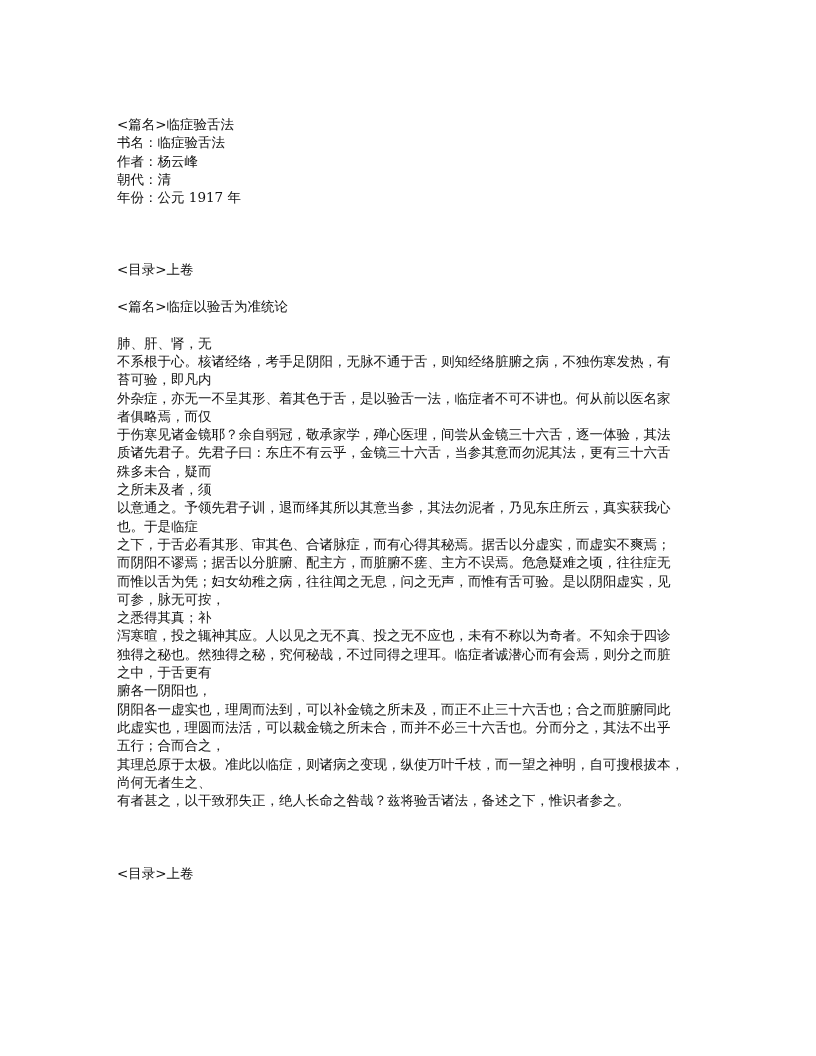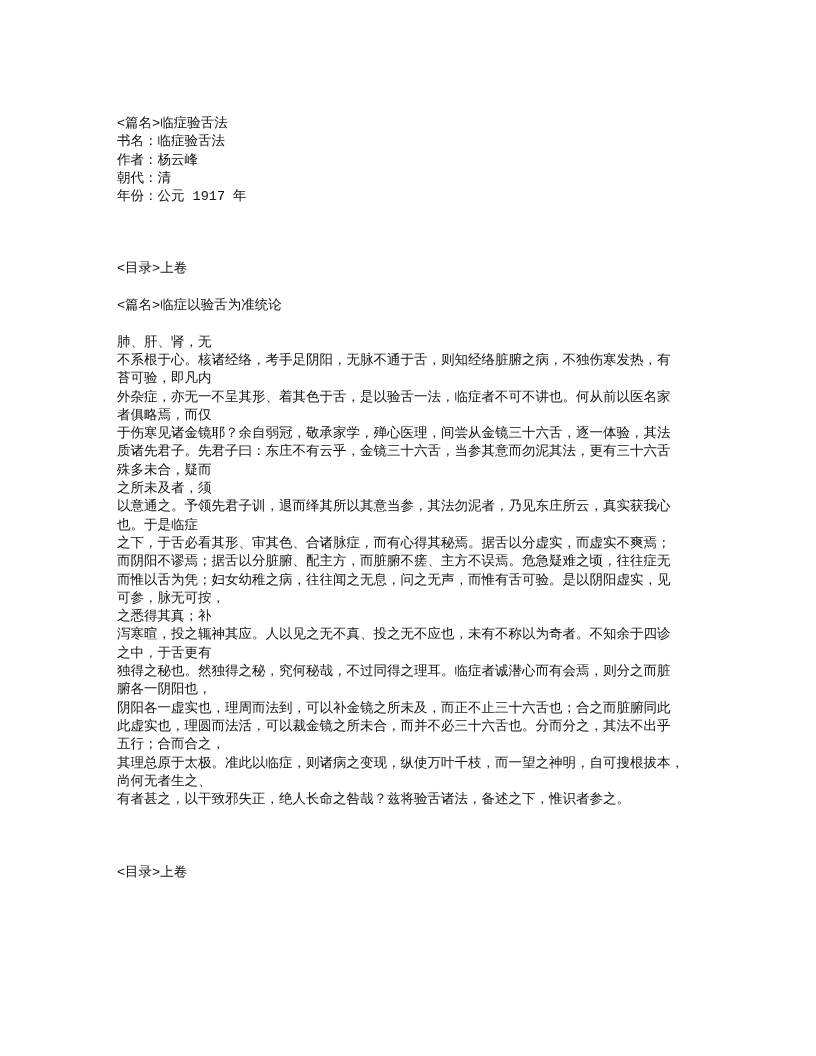--- a/index.html
+++ b/index.html
@@ -2,21 +2,21 @@
 <html><head>
   <meta charset="utf-8">
   <style>
     html, body { margin: 0; padding: 0; background: #ffffff; }
     body {
       width: 816px; height: 1056px; position: relative; overflow: hidden;
       font-family: "DejaVu Serif", "Liberation Serif", serif;
       color: #111111;
     }
     .page { position: absolute; left: 117px; top: 115px; width: 600px; }
-    .line { font-size: 13.5px; line-height: 18.3px; white-space: nowrap; margin: 0; font-family: Liberation Mono, monospace; }
+    .line { font-size: 13.5px; line-height: 18.3px; white-space: nowrap; margin: 0; }
     .block { margin: 0; }
     .gap-lg { height: 54px; }
     .gap-md { height: 18.3px; }
     .gap-sm { height: 18.3px; }
     .gap-end { height: 55px; }
   </style>
 </head>
 <body>
 
 <div class="page">
@@ -46,22 +46,22 @@
       <p class="line">殊多未合，疑而</p>
       <p class="line">之所未及者，须</p>
       <p class="line">以意通之。予领先君子训，退而绎其所以其意当参，其法勿泥者，乃见东庄所云，真实获我心</p>
       <p class="line">也。于是临症</p>
       <p class="line">之下，于舌必看其形、审其色、合诸脉症，而有心得其秘焉。据舌以分虚实，而虚实不爽焉；</p>
       <p class="line">而阴阳不谬焉；据舌以分脏腑、配主方，而脏腑不瘥、主方不误焉。危急疑难之顷，往往症无</p>
       <p class="line">而惟以舌为凭；妇女幼稚之病，往往闻之无息，问之无声，而惟有舌可验。是以阴阳虚实，见</p>
       <p class="line">可参，脉无可按，</p>
       <p class="line">之悉得其真；补</p>
       <p class="line">泻寒暄，投之辄神其应。人以见之无不真、投之无不应也，未有不称以为奇者。不知余于四诊</p>
+      <p class="line">独得之秘也。然独得之秘，究何秘哉，不过同得之理耳。临症者诚潜心而有会焉，则分之而脏</p>
       <p class="line">之中，于舌更有</p>
-      <p class="line">独得之秘也。然独得之秘，究何秘哉，不过同得之理耳。临症者诚潜心而有会焉，则分之而脏</p>
       <p class="line">腑各一阴阳也，</p>
       <p class="line">阴阳各一虚实也，理周而法到，可以补金镜之所未及，而正不止三十六舌也；合之而脏腑同此</p>
       <p class="line">此虚实也，理圆而法活，可以裁金镜之所未合，而并不必三十六舌也。分而分之，其法不出乎</p>
       <p class="line">五行；合而合之，</p>
       <p class="line">其理总原于太极。准此以临症，则诸病之变现，纵使万叶千枝，而一望之神明，自可搜根拔本，</p>
       <p class="line">尚何无者生之、</p>
       <p class="line">有者甚之，以干致邪失正，绝人长命之咎哉？兹将验舌诸法，备述之下，惟识者参之。</p>
     </div>
 
   <div class="gap-end"></div>

